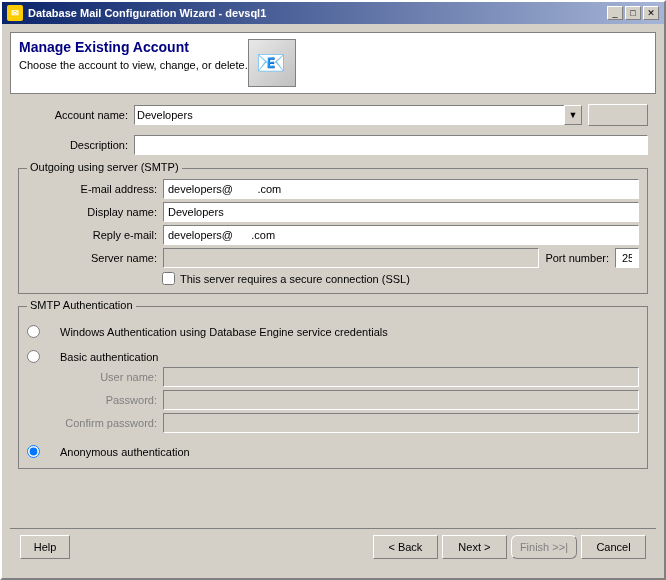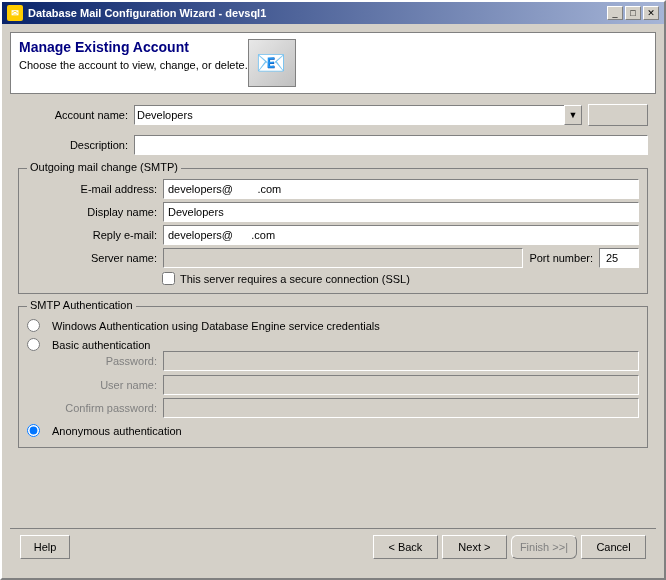--- a/index.html
+++ b/index.html
@@ -230,21 +230,21 @@
       background: #d4d0c8;
       padding: 2px 4px;
       font-size: 11px;
       font-family: 'Tahoma', Arial, sans-serif;
     }
     .port-label {
       font-size: 11px;
       flex-shrink: 0;
     }
     .port-input {
-      width: 40px;
+      width: 24px;
       height: 20px;
       border: 1px solid;
       border-top-color: #808080;
       border-left-color: #808080;
       border-bottom-color: #ffffff;
       border-right-color: #ffffff;
       background: white;
       padding: 2px 6px;
       font-size: 11px;
       font-family: 'Tahoma', Arial, sans-serif;
@@ -265,22 +265,22 @@
       position: absolute;
       top: -8px;
       left: 8px;
       background: #d4d0c8;
       padding: 0 3px;
       font-size: 11px;
     }
     .auth-row {
       display: flex;
       align-items: center;
-      gap: 12px;
-      margin-top: 6px;
+      gap: 20px;
+      margin-top: 12px;
     }
     .bottom-bar {
       display: flex;
       justify-content: space-between;
       padding: 6px 10px;
       border-top: 1px solid #808080;
       background: #d4d0c8;
       height: 42px;
       flex-shrink: 0;
     }
@@ -385,21 +385,21 @@
         </div>
         <button class="delete-btn"></button>
       </div>
 
       <div class="form-row">
         <span class="form-label">Description:</span>
         <input class="description-input" type="text" value="" style="">
       </div>
 
       <div class="group-box">
-        <span class="group-label">Outgoing mail change (SMTP)</span>
+        <span class="group-label">Outgoing using server (SMTP)</span>
 
         <div class="form-row" style="margin-top:6px;">
           <span class="form-label-indent">E-mail address:</span>
           <input class="form-input" type="text" value="developers@        .com" style="">
         </div>
 
         <div class="form-row">
           <span class="form-label-indent">Display name:</span>
           <input class="form-input" type="text" value="Developers" style="">
         </div>
@@ -431,28 +431,28 @@
         <div class="auth-row">
           <input type="radio" name="smtp-auth" id="auth-windows" style="">
           <label for="auth-windows">Windows Authentication using Database Engine service credentials</label>
         </div>
 
         <div class="auth-row">
           <input type="radio" name="smtp-auth" id="auth-basic" style="">
           <label for="auth-basic">Basic authentication</label>
         </div>
 
+        <div class="form-row" style="margin-left:30px; margin-top:4px;">
+          <span style="width:100px; text-align:right; flex-shrink:0; color:#808080;">User name:</span>
+          <input class="form-input-grey" type="text" disabled="" style="">
+        </div>
+
         <div class="form-row" style="margin-left:30px;">
           <span style="width:100px; text-align:right; flex-shrink:0; color:#808080;">Password:</span>
           <input class="form-input-grey" type="password" disabled="" style="">
-        </div>
-
-        <div class="form-row" style="margin-left:30px; margin-top:4px;">
-          <span style="width:100px; text-align:right; flex-shrink:0; color:#808080;">User name:</span>
-          <input class="form-input-grey" type="text" disabled="" style="">
         </div>
 
         <div class="form-row" style="margin-left:30px;">
           <span style="width:100px; text-align:right; flex-shrink:0; color:#808080;">Confirm password:</span>
           <input class="form-input-grey" type="password" disabled="" style="">
         </div>
 
         <div class="auth-row">
           <input type="radio" name="smtp-auth" id="auth-anon" checked="" style="">
           <label for="auth-anon">Anonymous authentication</label>

